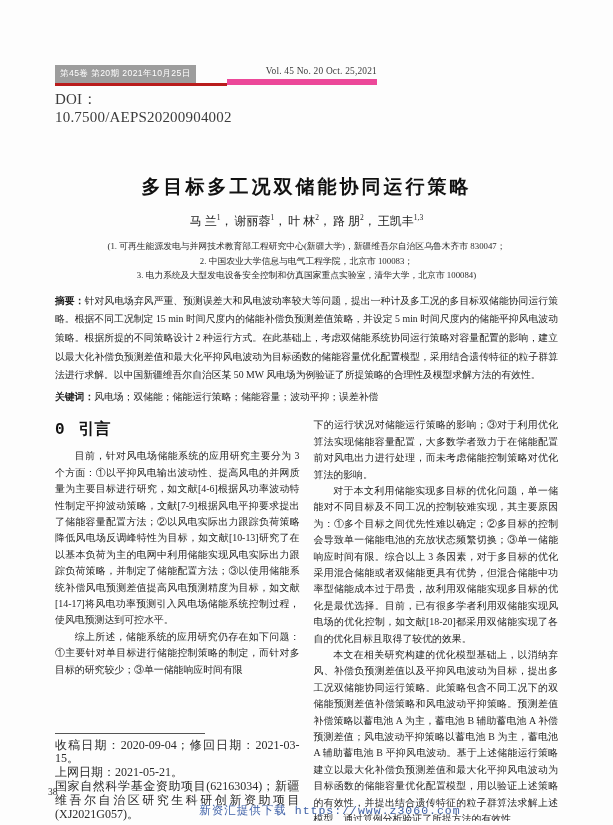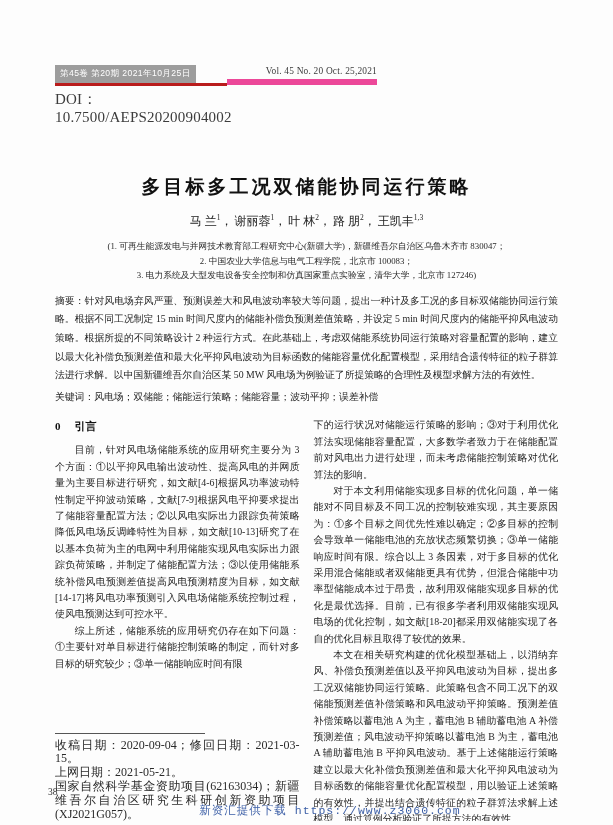--- a/index.html
+++ b/index.html
@@ -57,37 +57,37 @@
   .author { margin:0 1px; }
   .author sup { font-size:7.5px; }
   .affiliations { margin-top:9px; text-align:center; font-size:8.8px; line-height:14.6px; color:#2a2a2a; }
   
   .abstract {
     margin:9px 55px 0 55px;
     font-size:9.8px; line-height:18.6px;
     text-align:justify; color:#1e1e1e;
   }
   .abstract .lbl, .keywords .lbl {
-    font-weight:normal;
+    font-weight:bold;
     font-family:"Liberation Sans","DejaVu Sans",sans-serif;
   }
   .keywords {
     margin:3px 55px 0 55px;
     font-size:9.8px; line-height:18.6px; text-align:justify; color:#1e1e1e;
   }
   
   .columns {
     display:flex; gap:14px;
     margin:11px 55px 0 55px;
     height:404px; overflow:hidden;
   }
   .col { flex:1; display:flex; flex-direction:column; min-width:0; }
   .sec-heading {
-    font-family:Liberation Serif, serif;
-    font-weight:bold; font-size:11px; color:#111;
+    font-family:Liberation Mono, monospace;
+    font-weight:bold; font-size:16px; color:#111;
     margin:2px 0 8px 0;
   }
   .sec-num { margin-right:14px; }
   .bp {
     font-size:9.9px; line-height:16.4px; text-align:justify;
     text-indent:2em; color:#1e1e1e;
   }
   .bp.no-indent { text-indent:0; }
   
   .footnote { margin-top:auto; padding-top:2px; }
@@ -125,21 +125,21 @@
 
   <h1 class="title">多目标多工况双储能协同运行策略</h1>
 
   <div class="authors">
     <span class="author"><span>马  兰</span><sup>1</sup><span>，</span></span><span class="author"><span>谢丽蓉</span><sup>1</sup><span>，</span></span><span class="author"><span>叶  林</span><sup>2</sup><span>，</span></span><span class="author"><span>路  朋</span><sup>2</sup><span>，</span></span><span class="author"><span>王凯丰</span><sup>1,3</sup><span></span></span>
   </div>
 
   <div class="affiliations">
     <div>(1. 可再生能源发电与并网技术教育部工程研究中心(新疆大学)，新疆维吾尔自治区乌鲁木齐市 830047；</div>
     <div>2. 中国农业大学信息与电气工程学院，北京市 100083；</div>
-    <div>3. 电力系统及大型发电设备安全控制和仿真国家重点实验室，清华大学，北京市 127246)</div>
+    <div>3. 电力系统及大型发电设备安全控制和仿真国家重点实验室，清华大学，北京市 100084)</div>
   </div>
 
   <div class="abstract">
     <span class="lbl">摘要：</span><span>针对风电场弃风严重、预测误差大和风电波动率较大等问题，提出一种计及多工况的多目标双储能协同运行策略。根据不同工况制定 15 min 时间尺度内的储能补偿负预测差值策略，并设定 5 min 时间尺度内的储能平抑风电波动策略。根据所提的不同策略设计 2 种运行方式。在此基础上，考虑双储能系统协同运行策略对容量配置的影响，建立以最大化补偿负预测差值和最大化平抑风电波动为目标函数的储能容量优化配置模型，采用结合遗传特征的粒子群算法进行求解。以中国新疆维吾尔自治区某 50 MW 风电场为例验证了所提策略的合理性及模型求解方法的有效性。</span>
   </div>
 
   <div class="keywords">
     <span class="lbl">关键词：</span><span>风电场；双储能；储能运行策略；储能容量；波动平抑；误差补偿</span>
   </div>
 

